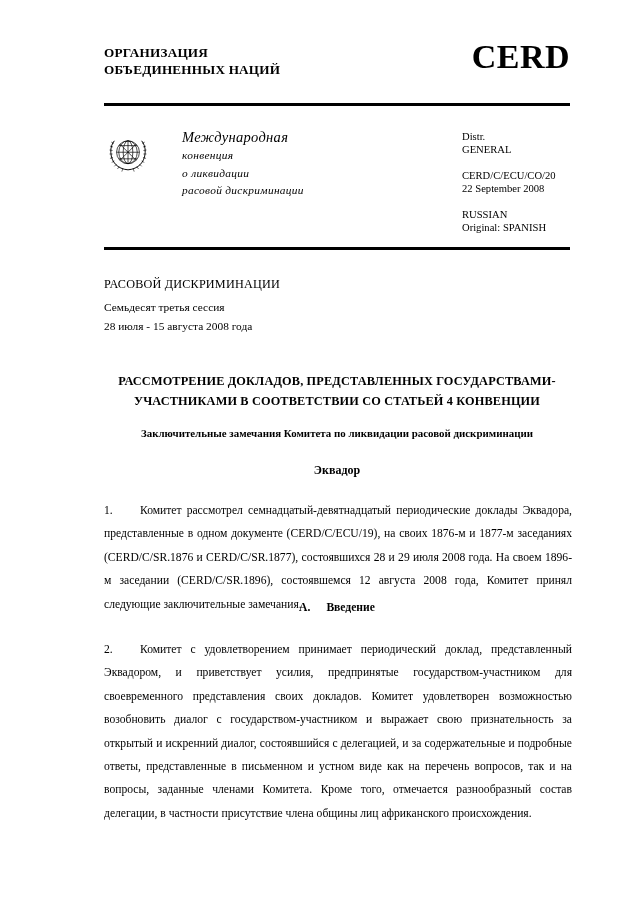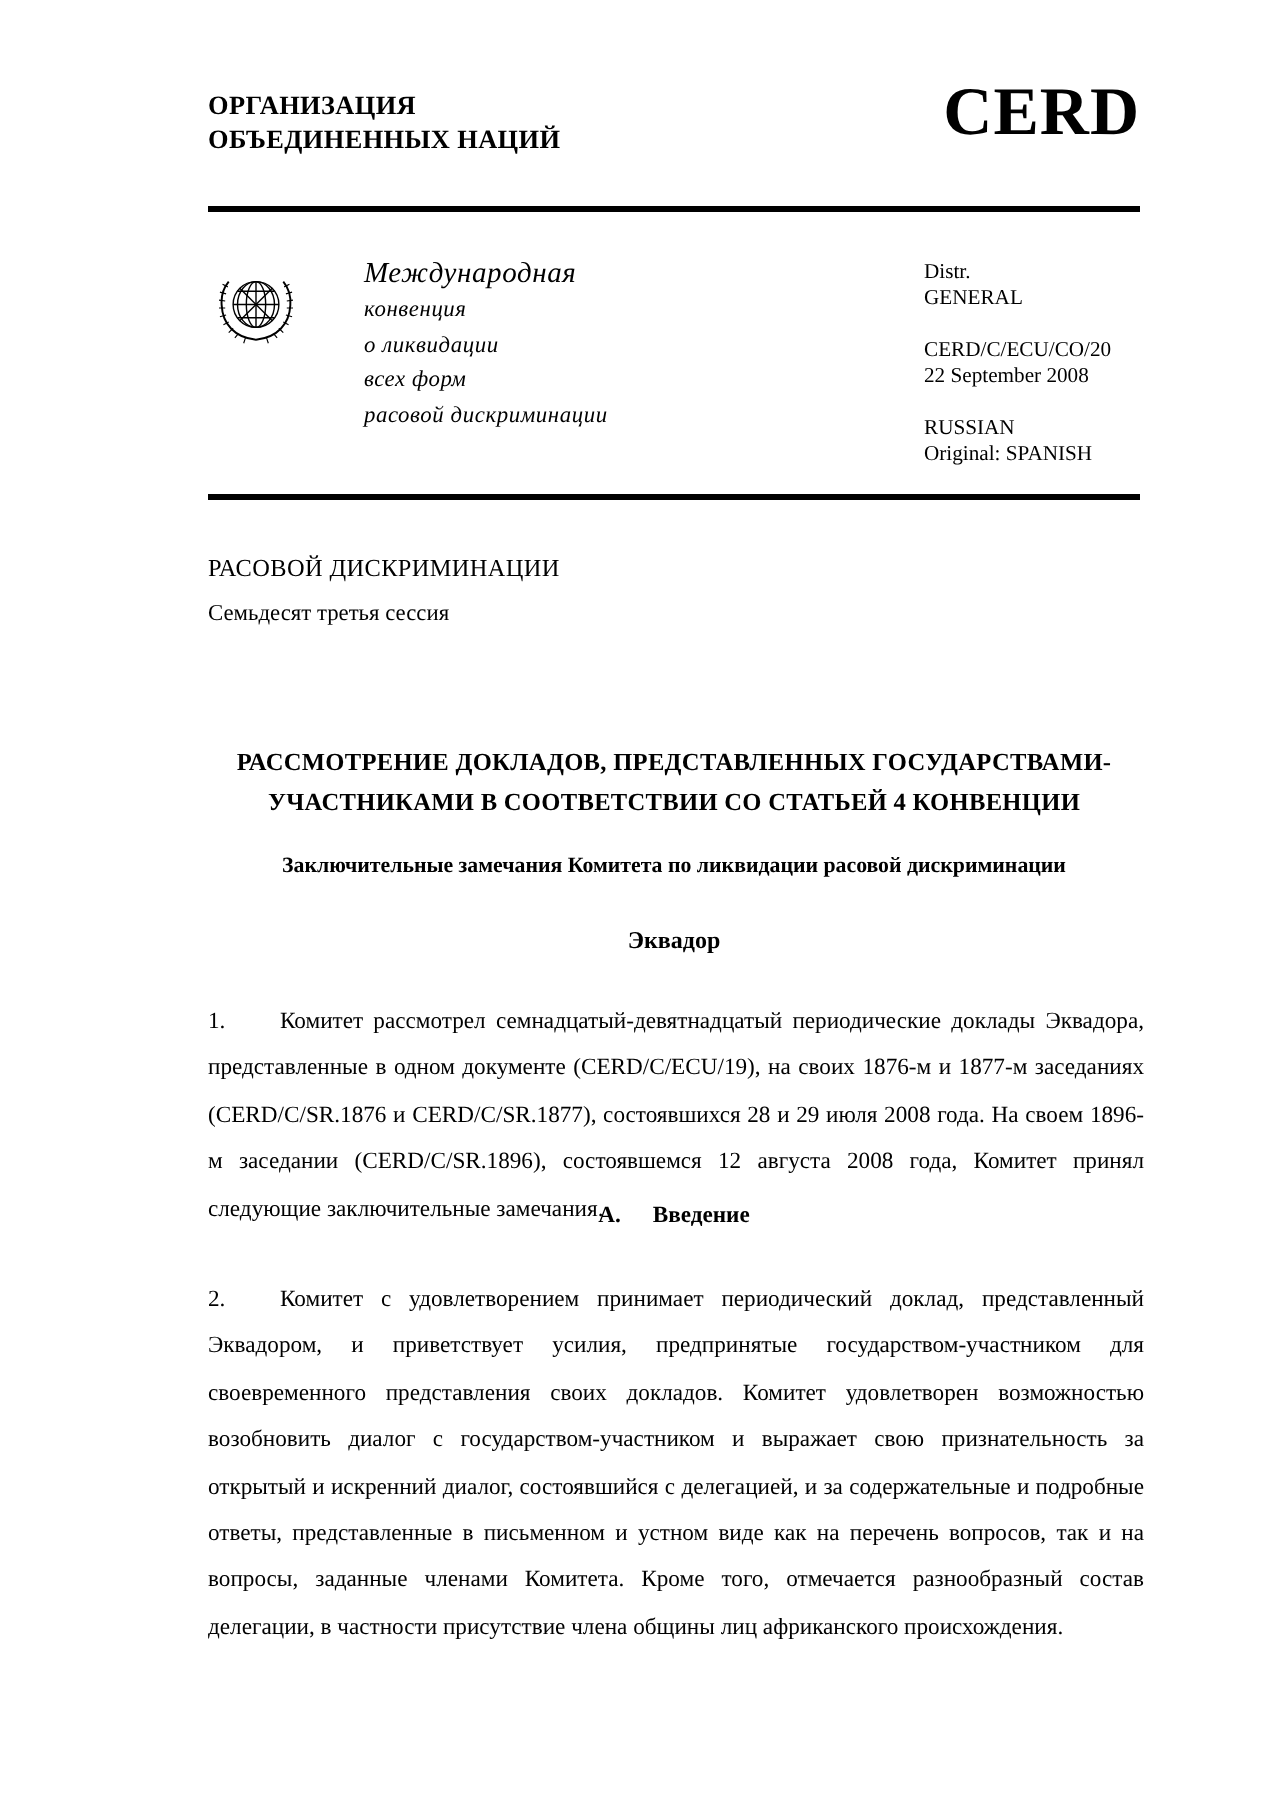--- a/index.html
+++ b/index.html
@@ -241,21 +241,20 @@
       </g>
       <g fill="none" stroke="#000000" stroke-width="1.3">
         <path d="M18 26 l-6 -3 M16 34 l-7 -2 M15 42 l-7 -1 M15 50 l-7 0 M16 58 l-7 2 M19 66 l-6 3 M24 73 l-5 5 M30 79 l-4 5 M38 84 l-2 6"></path>
         <path d="M82 26 l6 -3 M84 34 l7 -2 M85 42 l7 -1 M85 50 l7 0 M84 58 l7 2 M81 66 l6 3 M76 73 l5 5 M70 79 l4 5 M62 84 l2 6"></path>
       </g>
     </svg>
     <div class="conv-text">
       <div class="conv-title-main">Международная</div>
       <div class="conv-title-sub">конвенция</div>
       <div class="conv-title-sub">о ликвидации</div>
-      <div class="conv-title-sub">всех форм</div>
       <div class="conv-title-sub">расовой дискриминации</div>
     </div>
   </div>
 
   <div class="distr-block">
     <div class="distr-group">
       <div>Distr.</div>
       <div>GENERAL</div>
     </div>
     <div class="distr-group">
@@ -268,20 +267,21 @@
     </div>
   </div>
 
   <div class="rule rule-middle"></div>
 
   <div class="committee">
     <div class="committee-name">
       <span>РАСОВОЙ ДИСКРИМИНАЦИИ</span>
     </div>
     <div class="session-line first">Семьдесят третья сессия</div>
+    <div class="session-line">28 июля - 15 августа 2008 года</div>
   </div>
 
   <div class="doc-title">
     <span>РАССМОТРЕНИЕ ДОКЛАДОВ, ПРЕДСТАВЛЕННЫХ ГОСУДАРСТВАМИ-</span>
     <span>УЧАСТНИКАМИ В СООТВЕТСТВИИ СО СТАТЬЕЙ 4 КОНВЕНЦИИ</span>
   </div>
 
   <div class="doc-subtitle">Заключительные замечания Комитета по ликвидации расовой дискриминации</div>
 
   <div class="country">Эквадор</div>

